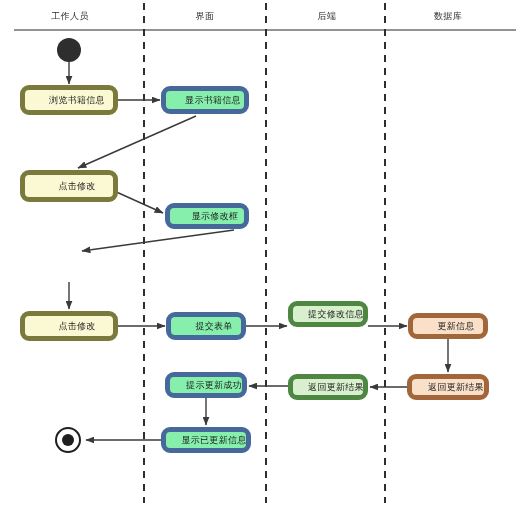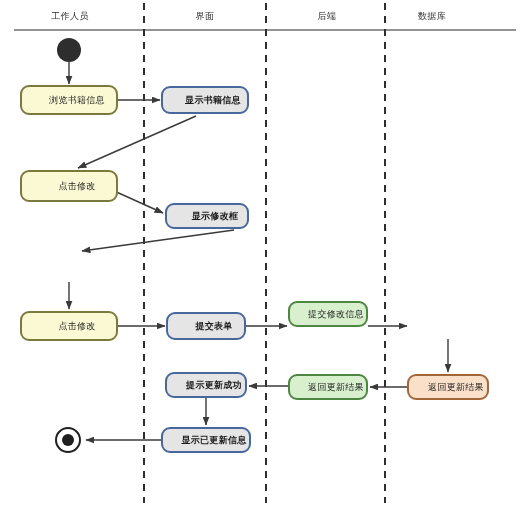--- a/index.html
+++ b/index.html
@@ -30,40 +30,39 @@
     text-align: center;
     font-size: 9px;
     color: #2b2b2b;
     letter-spacing: 0.4px;
     white-space: nowrap;
     transform: translateX(-50%);
   }
   .node {
     position: absolute;
     box-sizing: border-box;
-    border: 2px solid #14b8a6;
+    border: 5px solid #14b8a6;
     border-radius: 9px;
     display: flex;
     align-items: center;
     justify-content: center;
     font-size: 9px;
     color: #1c1c1c;
     letter-spacing: 0.3px;
     white-space: nowrap;
     transform: translate(-50%, -50%);
     padding-left: 16px;
   }
   .node.fill-yellow {
     background: #fbf9d4;
     border-color: #7a7a3c;
   }
   .node.fill-blue {
-    background: #e5e5e5;
+    background: #86efac;
     border-color: #46689a;
-    font-weight: bold;
   }
   .node.fill-green {
     background: #d8f0cd;
     border-color: #4e8741;
   }
   .node.fill-orange {
     background: #fae0c9;
     border-color: #a3663a;
   }
   .terminal {
@@ -131,21 +130,21 @@
     <line x1="288" y1="386" x2="249" y2="386" stroke="#3a3a3a" stroke-width="1.4" marker-end="url(#arrowhead)"></line>
 
     <line x1="206" y1="398" x2="206" y2="425" stroke="#3a3a3a" stroke-width="1.4" marker-end="url(#arrowhead)"></line>
 
     <line x1="161" y1="440" x2="86" y2="440" stroke="#3a3a3a" stroke-width="1.4" marker-end="url(#arrowhead)"></line>
   </svg>
 
   <div class="lane-title" style="left:70px; top:10px;">工作人员</div>
   <div class="lane-title" style="left:205px; top:10px;">界面</div>
   <div class="lane-title" style="left:327px; top:10px;">后端</div>
-  <div class="lane-title" style="left:432px; top:10px;font-family:Liberation Mono, monospace;">数据库</div>
+  <div class="lane-title" style="left:448px; top:10px;font-family:Liberation Mono, monospace;">数据库</div>
 
   <div class="terminal start-node" style="left:69px; top:50px; width:24px; height:24px;"></div>
 
   <div class="terminal end-outer" style="left:68px; top:440px; width:26px; height:26px;">
     <div class="end-inner" style="width:12px; height:12px;"></div>
   </div>
 
   <div class="node fill-yellow" style="left:69px; top:100px; width:98px; height:30px;">
     <span>浏览书籍信息</span>
   </div>
@@ -168,20 +167,23 @@
   </div>
 
   <div class="node fill-blue" style="left:206px; top:326px; width:80px; height:28px;">
     <span>提交表单</span>
   </div>
 
   <div class="node fill-green" style="left:328px; top:314px; width:80px; height:26px;">
     <span>提交修改信息</span>
   </div>
 
+  <div class="node fill-orange" style="left:448px; top:326px; width:80px; height:26px;">
+    <span>更新信息</span>
+  </div>
 
   <div class="node fill-orange" style="left:448px; top:387px; width:82px; height:26px;">
     <span>返回更新结果</span>
   </div>
 
   <div class="node fill-green" style="left:328px; top:387px; width:80px; height:26px;">
     <span>返回更新结果</span>
   </div>
 
   <div class="node fill-blue" style="left:206px; top:385px; width:82px; height:26px;">

